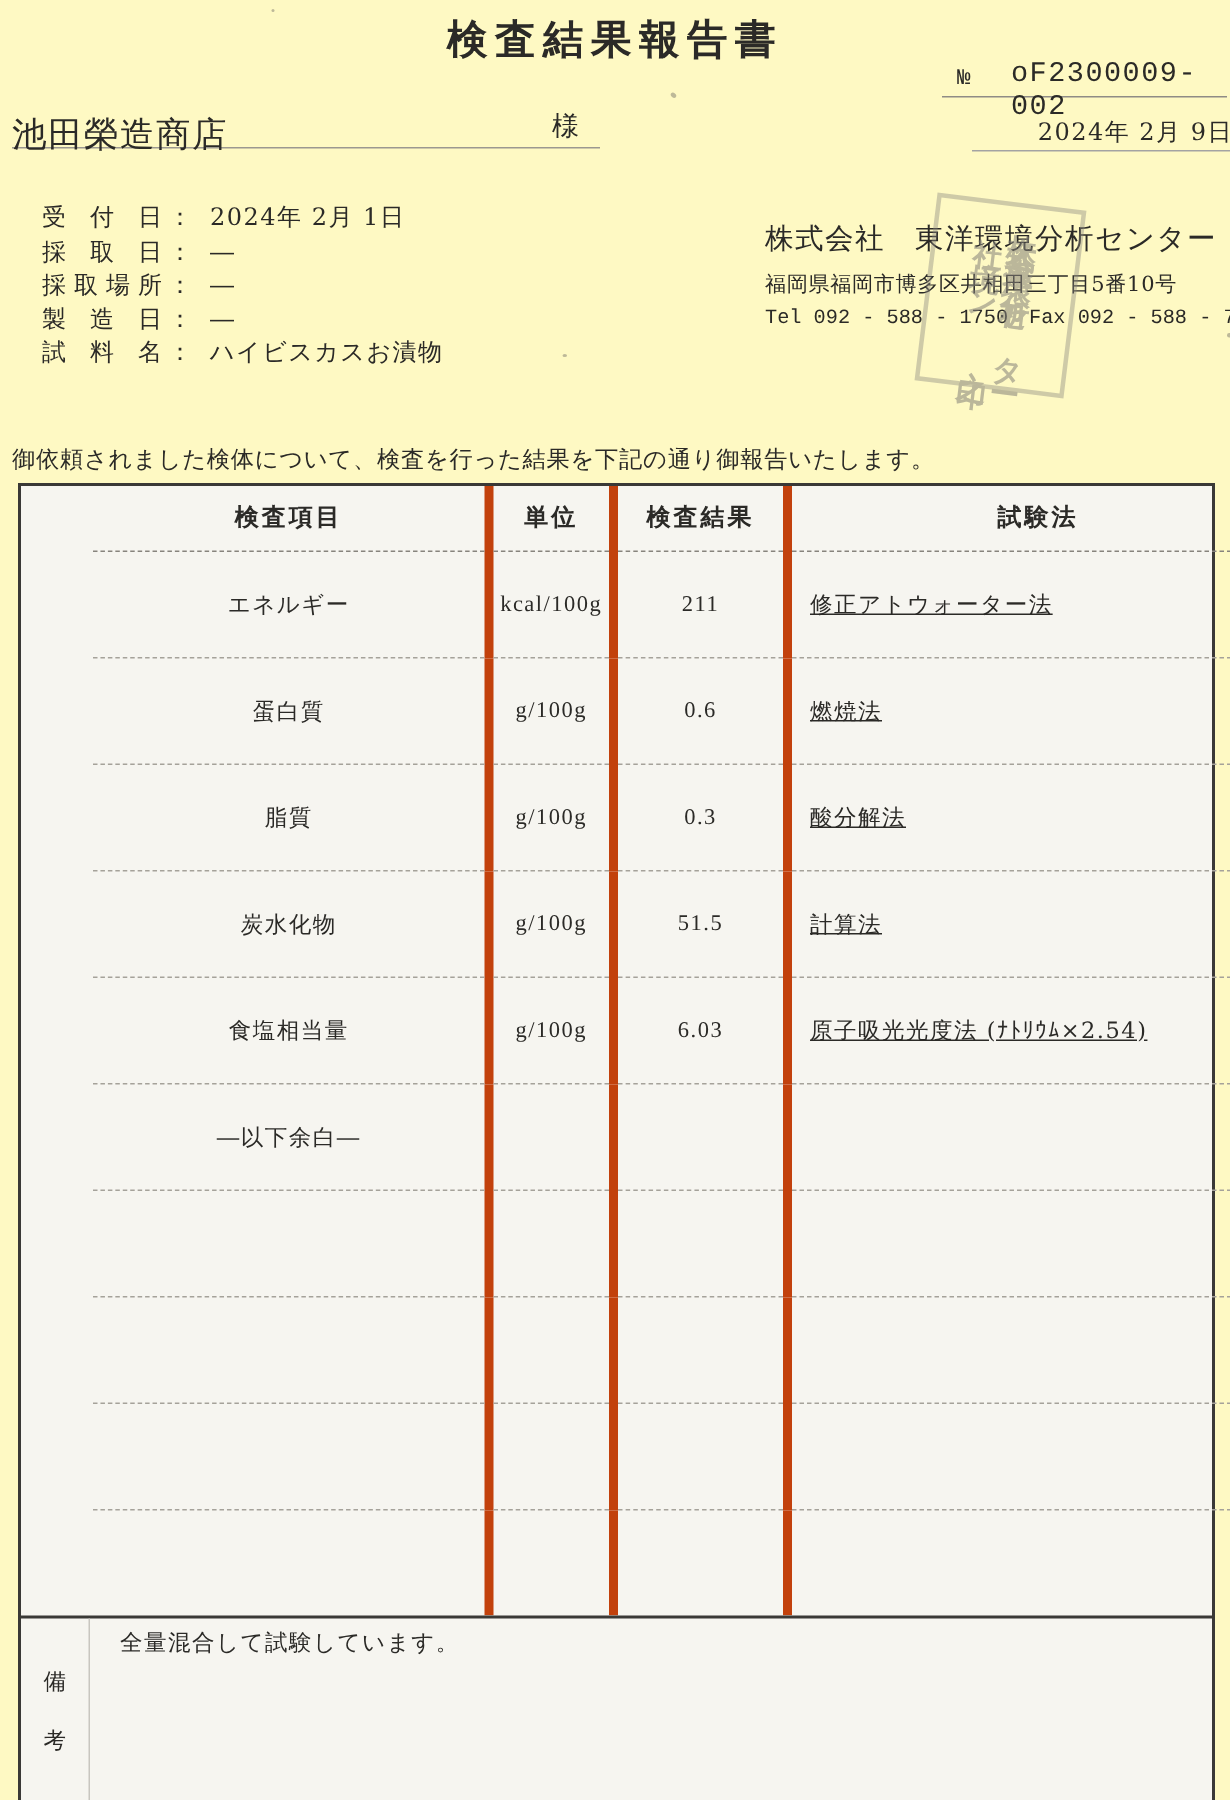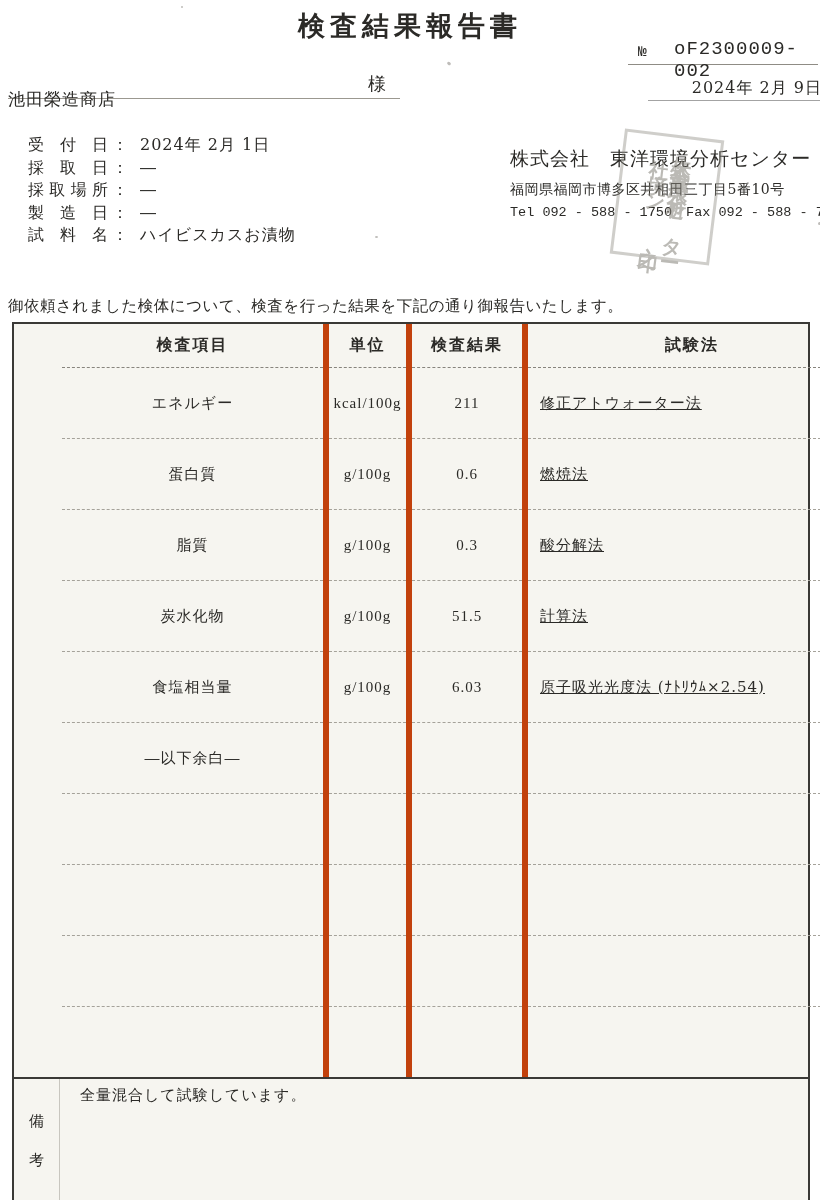--- a/index.html
+++ b/index.html
@@ -5,38 +5,38 @@
   html,body{margin:0;padding:0;}
   body{
     width:820px;height:1200px;
     background:#e9e8e4;
     font-family:"DejaVu Serif","Liberation Serif",serif;
     color:#2b2a27;
     overflow:hidden;
   }
   .doc{
     position:relative;width:820px;height:1200px;
-    background:#ffffff;
+    background:#fef9c3;
   }
   
   .title{
     position:absolute;left:0;top:8px;width:820px;
     text-align:center;font-size:27px;font-weight:bold;letter-spacing:5px;
   }
   .no-line{
     position:absolute;left:628px;top:38px;width:190px;height:26px;
     border-bottom:1px solid #8f8c85;
   }
   .no-label{position:absolute;left:10px;top:6px;font-size:15px;font-family:"Liberation Mono","DejaVu Sans Mono",monospace;}
   .no-value{position:absolute;left:46px;top:0;font-size:19px;letter-spacing:1px;font-family:"Liberation Mono","DejaVu Sans Mono",monospace;}
   .client-line{
     position:absolute;left:8px;top:72px;width:392px;height:26px;
     border-bottom:1px solid #9b9890;
   }
-  .client-name{position:absolute;left:0;top:16px;font-size:17px;letter-spacing:1px;}
+  .client-name{position:absolute;left:0;top:2px;font-size:23px;letter-spacing:1px;}
   .client-honorific{position:absolute;left:360px;top:0;font-size:18px;}
   .date-line{
     position:absolute;left:648px;top:76px;width:178px;height:24px;
     border-bottom:1px solid #a3a3a3;
   }
   .date-value{position:absolute;right:4px;top:2px;font-size:16px;letter-spacing:1px;}
 
   
   .info-block{position:absolute;left:28px;top:134px;font-size:16px;line-height:22.5px;}
   .info-row{white-space:nowrap;}

